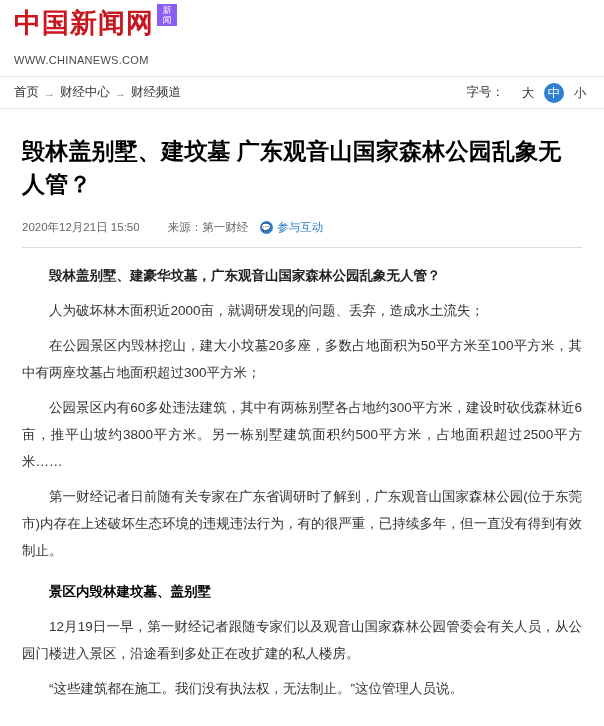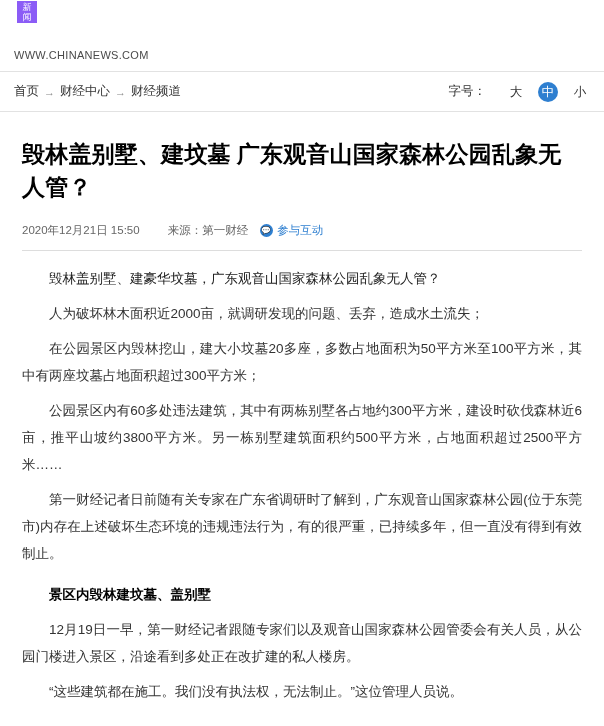--- a/index.html
+++ b/index.html
@@ -60,21 +60,21 @@
     font-family: "Liberation Sans", sans-serif;
     font-size: 11px;
     color: #4a4a4a;
     letter-spacing: 0.3px;
   }
 
   
   .navbar {
     border-top: 1px solid #e2e2e2;
     border-bottom: 1px solid #e2e2e2;
-    height: 41px;
+    height: 33px;
     display: flex;
     align-items: center;
     justify-content: space-between;
     padding: 0 14px;
     margin-top: 4px;
   }
   .breadcrumb {
     font-size: 12.5px;
     color: #333;
     display: flex;
@@ -88,21 +88,20 @@
   .bc-sep {
     margin: 0 5px;
     color: #888;
     font-size: 11px;
   }
   .fontsize-ctrl {
     display: flex;
     align-items: center;
     font-size: 12.5px;
     color: #333;
-    gap: 6px;
   }
   .fs-label { margin-right: 8px; }
   .fs-btn {
     width: 20px;
     height: 20px;
     line-height: 20px;
     text-align: center;
     border-radius: 50%;
     margin-left: 6px;
     font-size: 12.5px;
@@ -170,38 +169,39 @@
   .body p {
     font-family: "Liberation Sans", sans-serif;
     font-size: 13.5px;
     line-height: 2.0;
     color: #333;
     margin: 0 0 8px 0;
     text-indent: 2em;
     text-align: justify;
   }
   .body p.strong {
-    font-weight: normal;
+    font-weight: bold;
     color: #222;
   }
   .body p.subhead {
     font-weight: bold;
     color: #000000;
     margin-top: 14px;
   }
 </style>
 </head>
 <body>
 
 <div id="page">
 
   <div class="header">
     <div class="logo-row">
       <div>
         <div class="logo-mark">
+          <span class="logo-cn">中国新闻网</span>
           <span class="logo-box">新闻</span>
         </div>
         <div class="logo-url">WWW.CHINANEWS.COM</div>
       </div>
     </div>
   </div>
 
   <div class="navbar">
     <div class="breadcrumb">
       <a href="#">首页</a>

